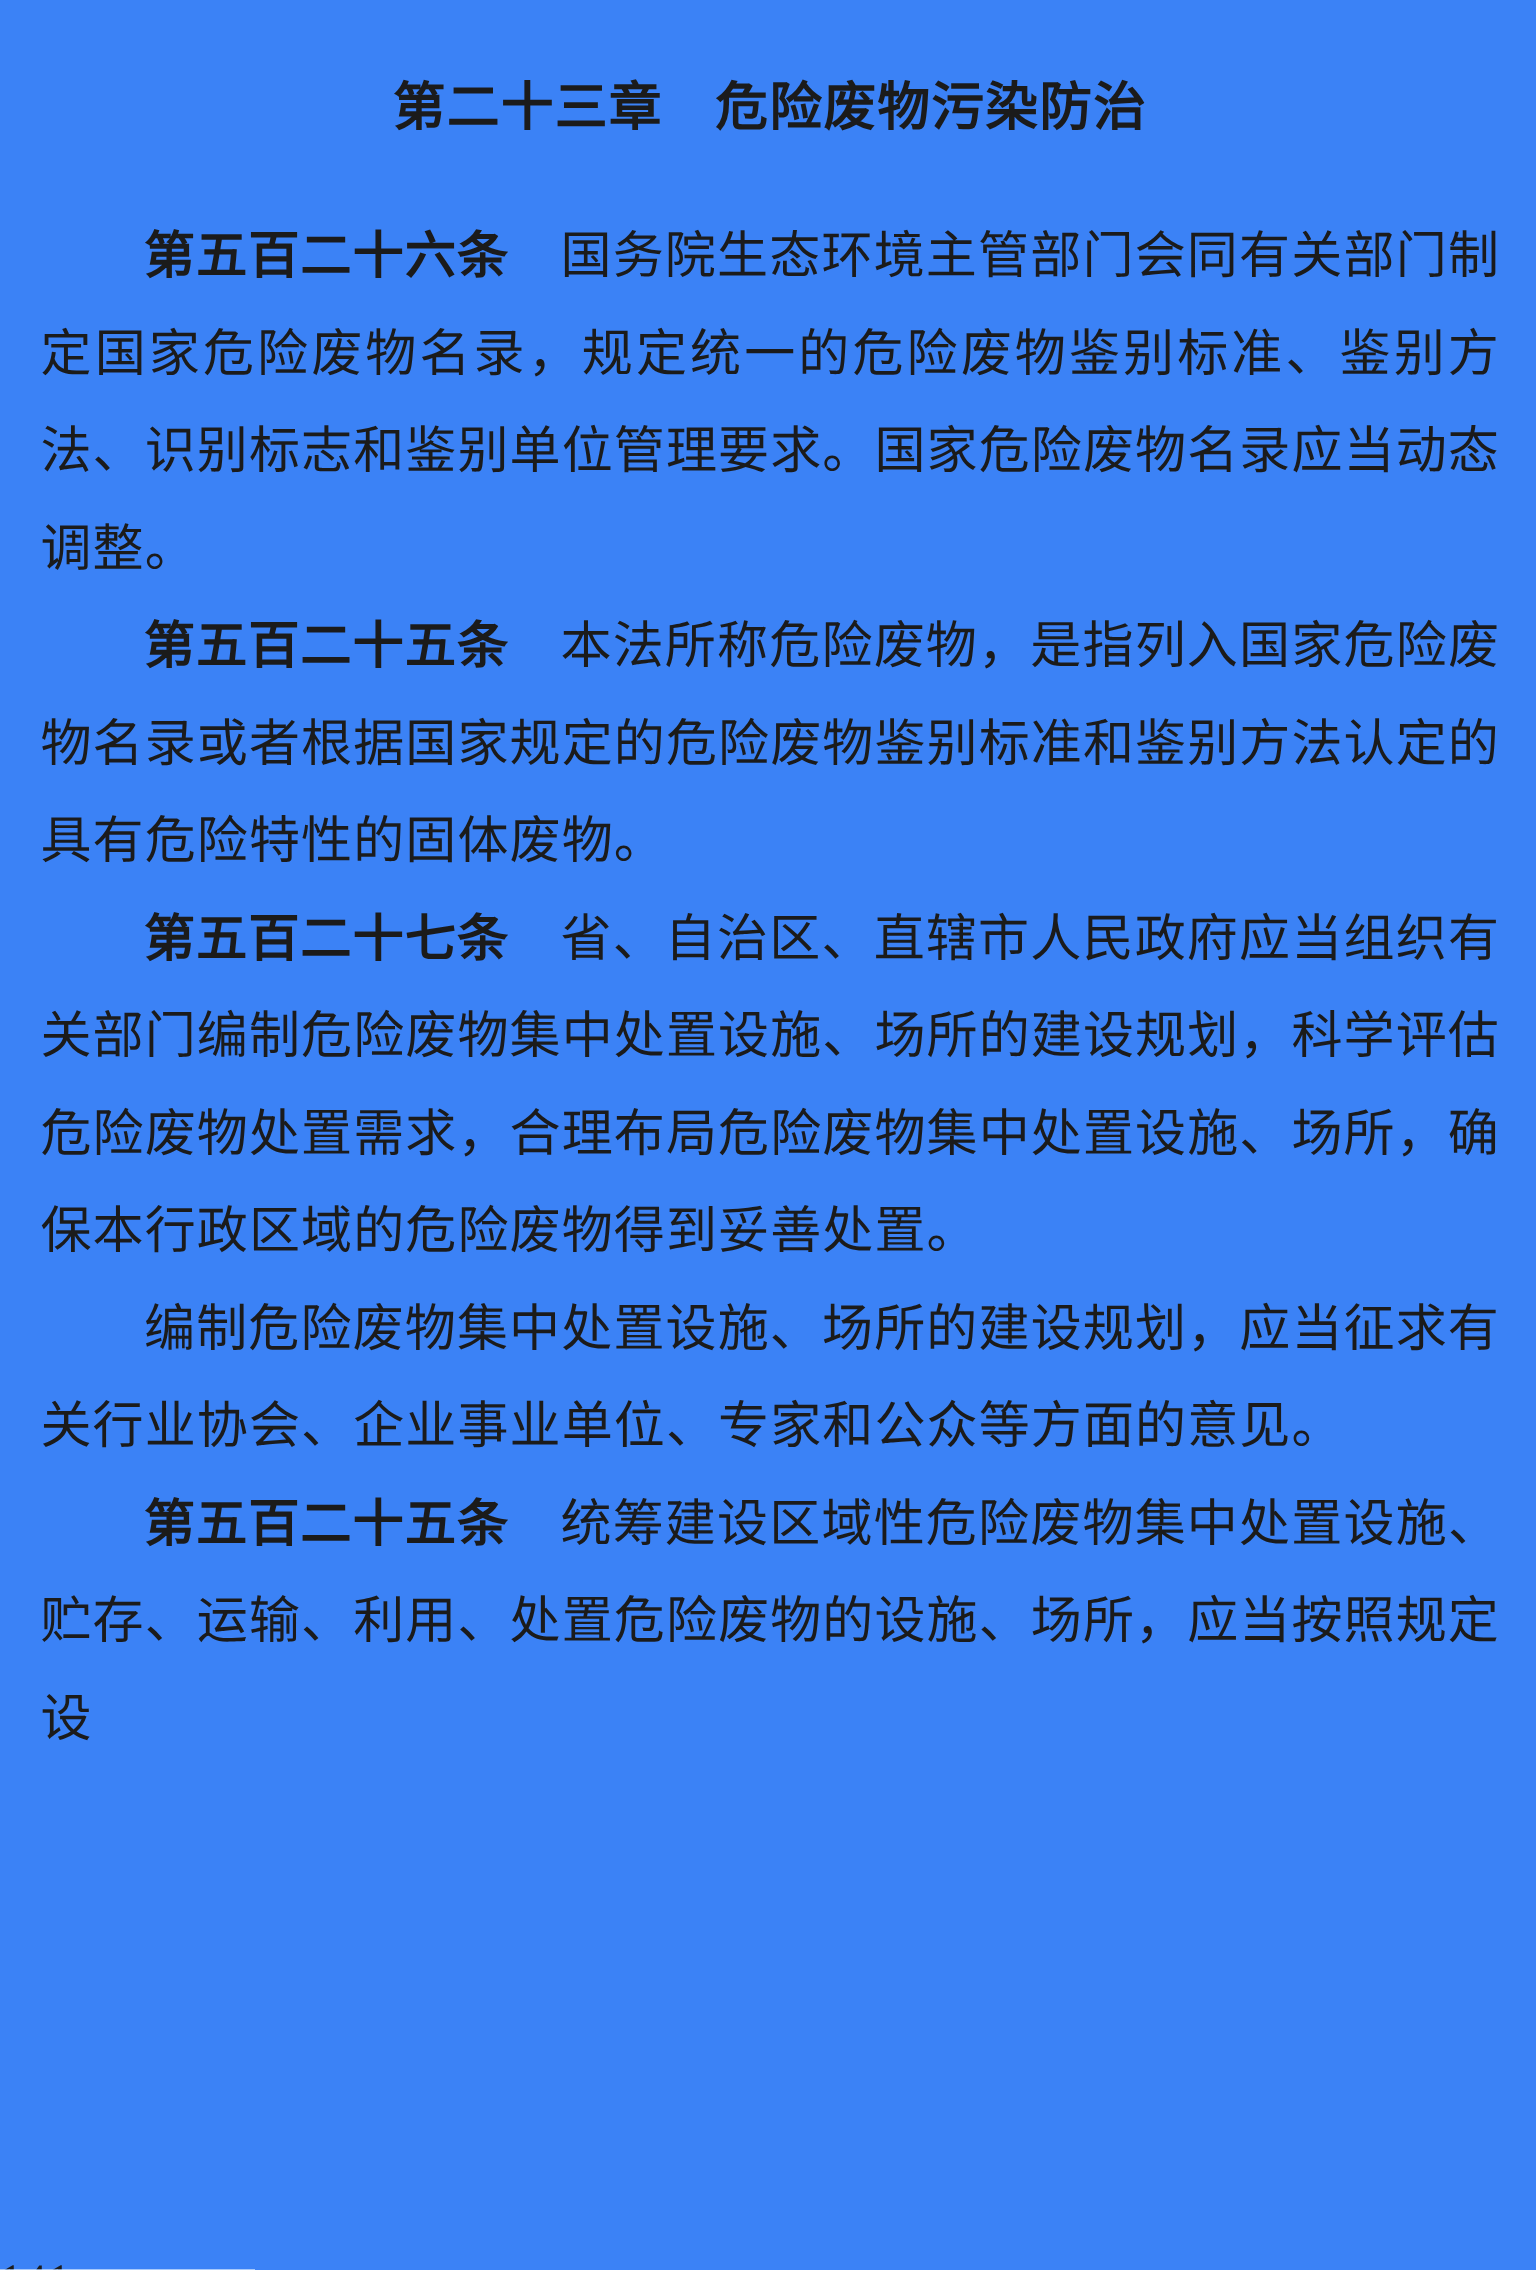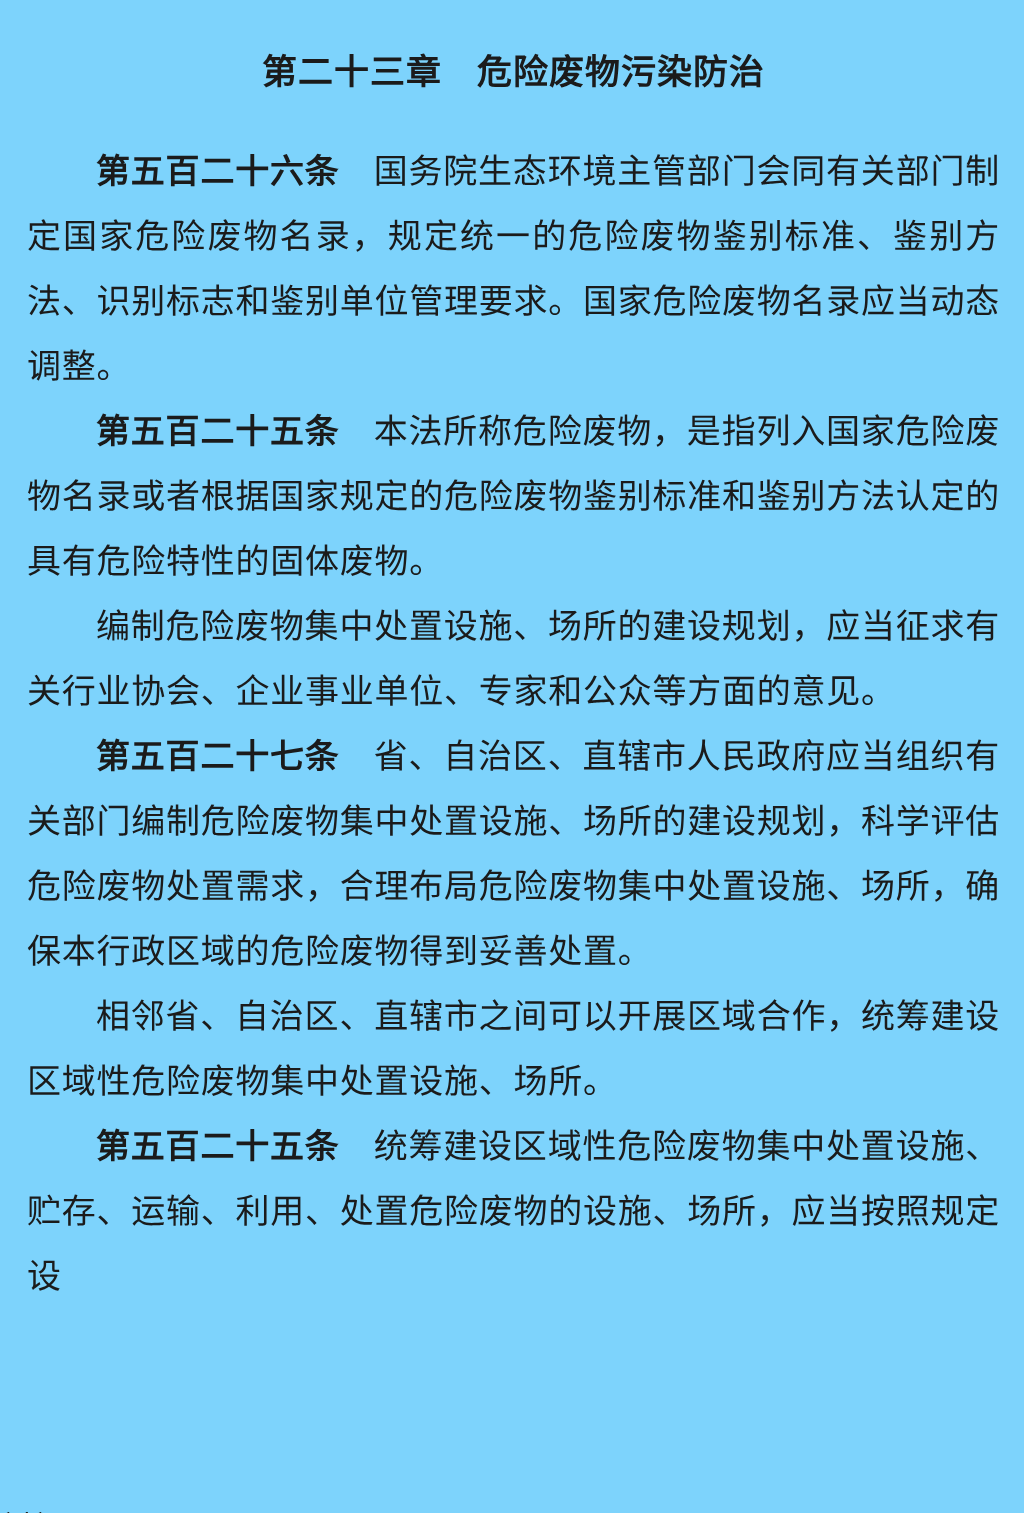--- a/index.html
+++ b/index.html
@@ -5,21 +5,21 @@
   html, body {
     margin: 0;
     padding: 0;
     background: #ffffff;
   }
   .page {
     position: relative;
     width: 1024px;
     height: 1513px;
     margin: 0 auto;
-    background: #7dd3fc;
+    background: #3b82f6;
     color: #1b1b1b;
     overflow: hidden;
     font-family: "Liberation Serif", "DejaVu Serif", serif;
   }
   .content {
     padding: 53px 24px 0 27px;
   }
   .chapter-heading {
     margin: 0;
     text-align: center;
@@ -71,25 +71,24 @@
     <h1 class="chapter-heading">
       <span class="chapter-num">第二十三章</span><span>危险废物污染防治</span>
     </h1>
 
     <div class="lawtext">
   <p><b class="lead">第五百二十六条</b><span class="ptext">国务院生态环境主管部门会同有关部门制定国家危险废物名录，规定统一的危险废物鉴别标准、鉴别方法、识别标志和鉴别单位管理要求。国家危险废物名录应当动态调整。</span></p>
 
   <p><b class="lead">第五百二十五条</b><span class="ptext">本法所称危险废物，是指列入国家危险废物名录或者根据国家规定的危险废物鉴别标准和鉴别方法认定的具有危险特性的固体废物。</span></p>
 
 
+  <p><b class="lead">第五百二十七条</b><span class="ptext">省、自治区、直辖市人民政府应当组织有关部门编制危险废物集中处置设施、场所的建设规划，科学评估危险废物处置需求，合理布局危险废物集中处置设施、场所，确保本行政区域的危险废物得到妥善处置。</span></p>
+
   <p><span class="ptext">编制危险废物集中处置设施、场所的建设规划，应当征求有关行业协会、企业事业单位、专家和公众等方面的意见。</span></p>
 
-  <p><b class="lead">第五百二十七条</b><span class="ptext">省、自治区、直辖市人民政府应当组织有关部门编制危险废物集中处置设施、场所的建设规划，科学评估危险废物处置需求，合理布局危险废物集中处置设施、场所，确保本行政区域的危险废物得到妥善处置。</span></p>
-
-  <p><span class="ptext">相邻省、自治区、直辖市之间可以开展区域合作，统筹建设区域性危险废物集中处置设施、场所。</span></p>
 
   <p><b class="lead">第五百二十五条</b><span class="ptext">统筹建设区域性危险废物集中处置设施、贮存、运输、利用、处置危险废物的设施、场所，应当按照规定设</span></p>
 </div>
 
   </div>
 
   <div class="page-footer">141</div>
 </div>
 
 </body></html>

